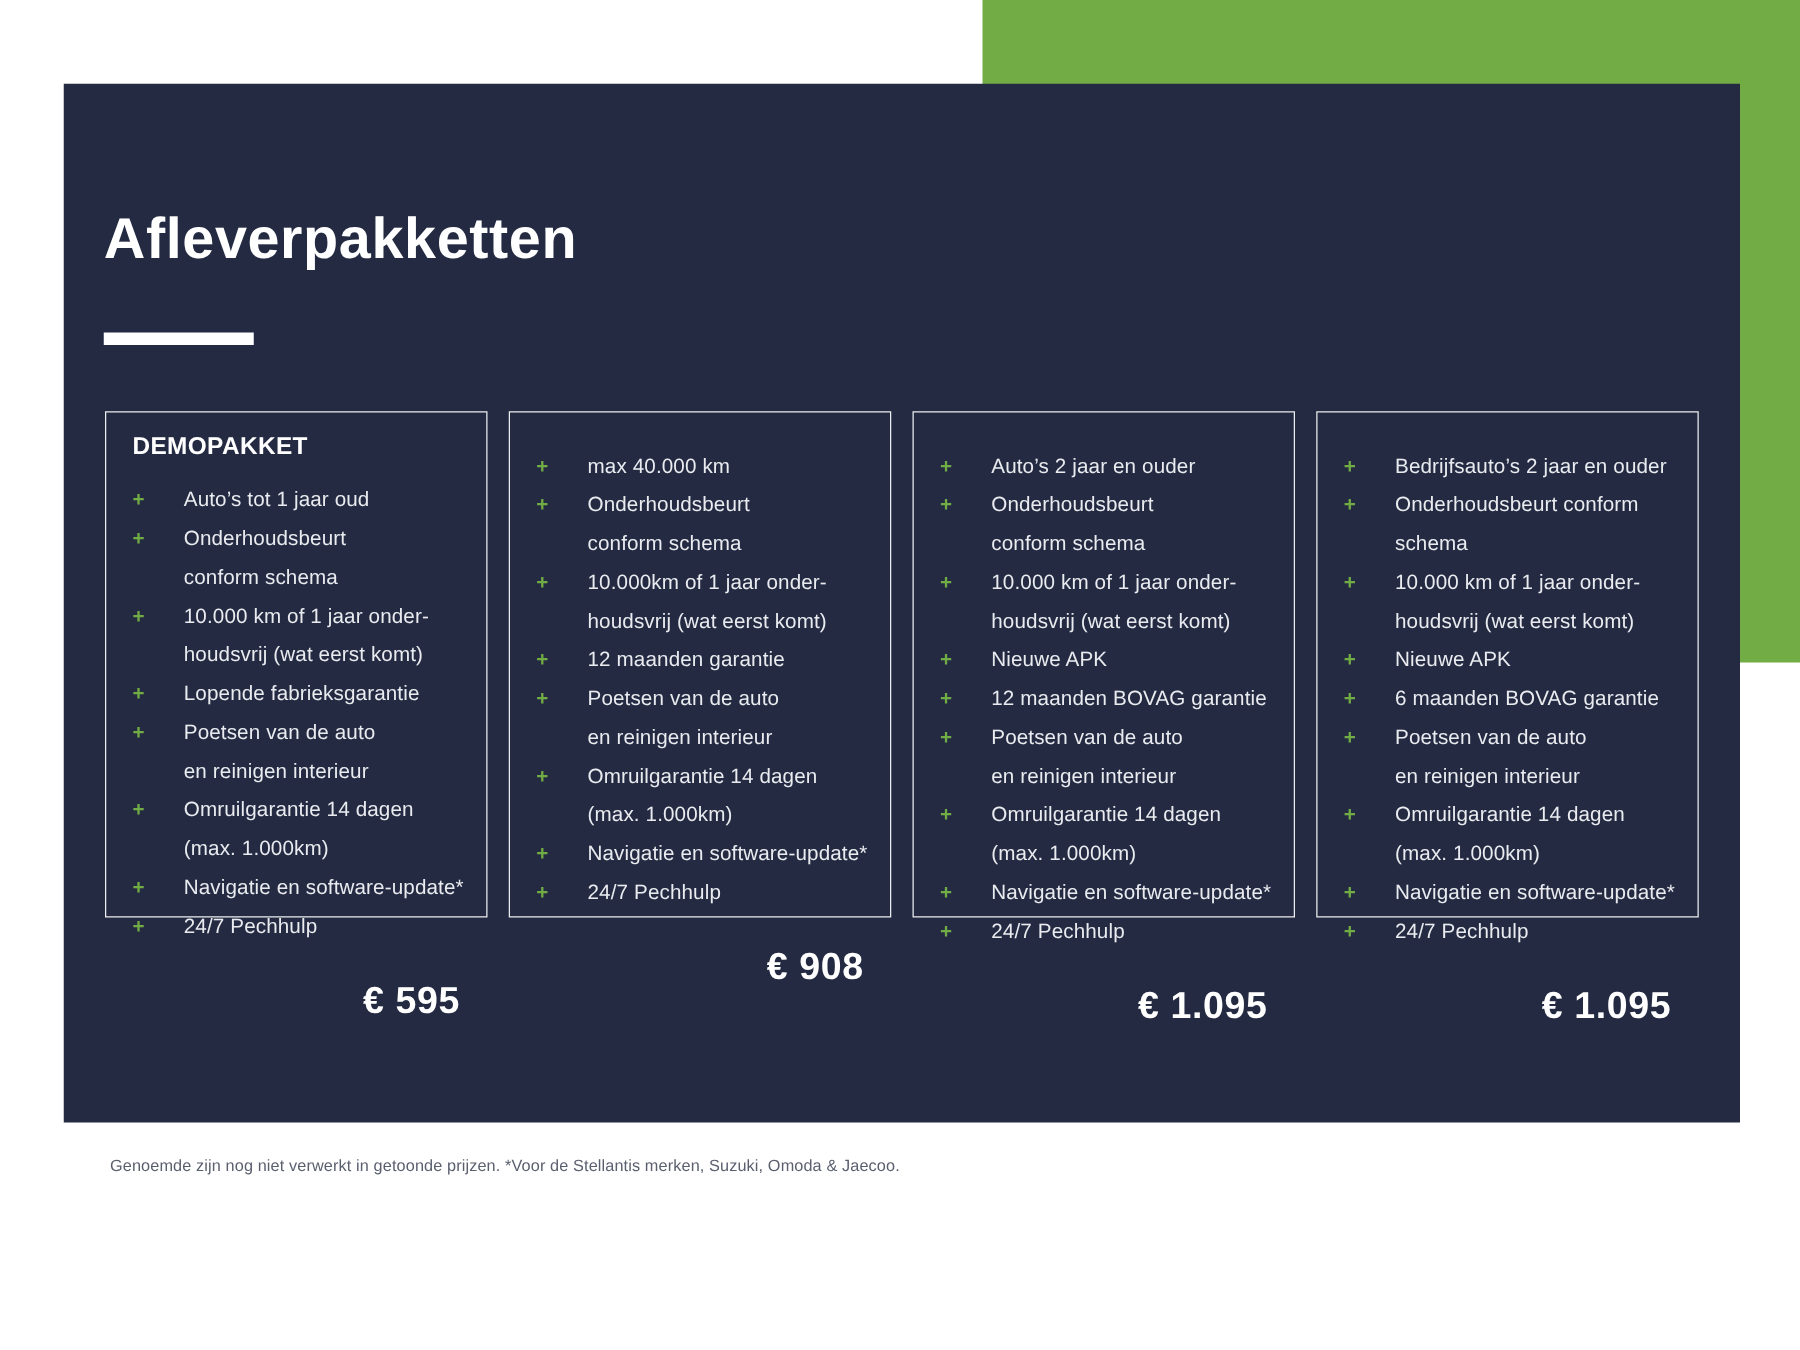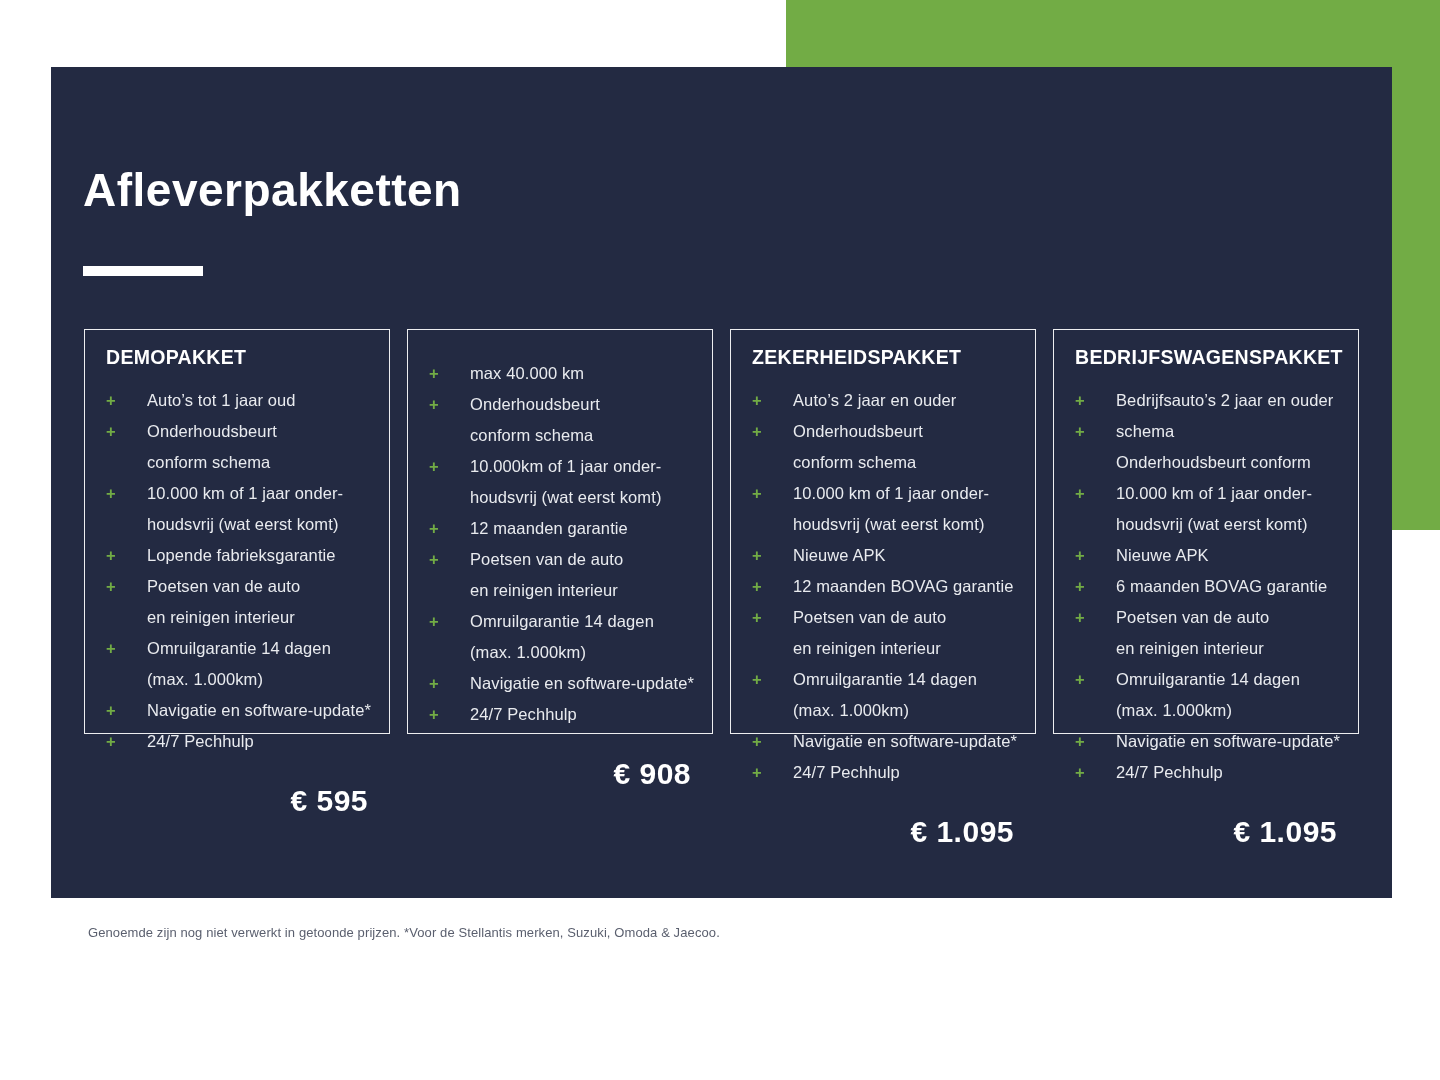--- a/index.html
+++ b/index.html
@@ -228,21 +228,20 @@
         <div class="feature">
           <span class="plus">+</span>
           <span class="lines">
             <span class="line">24/7 Pechhulp</span>
           </span>
         </div>
       </div>
       <div class="price">€ 908</div>
     </section>
     <section class="card">
-      <h3 class="card-title">ZEKERHEIDSPAKKET</h3>
       <div class="features">
         <div class="feature">
           <span class="plus">+</span>
           <span class="lines">
             <span class="line">Auto’s 2 jaar en ouder</span>
           </span>
         </div>
         <div class="feature">
           <span class="plus">+</span>
           <span class="lines">
@@ -292,33 +291,32 @@
         <div class="feature">
           <span class="plus">+</span>
           <span class="lines">
             <span class="line">24/7 Pechhulp</span>
           </span>
         </div>
       </div>
       <div class="price">€ 1.095</div>
     </section>
     <section class="card">
-      <h3 class="card-title">BEDRIJFSWAGENSPAKKET</h3>
       <div class="features">
         <div class="feature">
           <span class="plus">+</span>
           <span class="lines">
             <span class="line">Bedrijfsauto’s 2 jaar en ouder</span>
           </span>
         </div>
         <div class="feature">
           <span class="plus">+</span>
           <span class="lines">
+            <span class="line">Onderhoudsbeurt conform</span>
             <span class="line">schema</span>
-            <span class="line">Onderhoudsbeurt conform</span>
           </span>
         </div>
         <div class="feature">
           <span class="plus">+</span>
           <span class="lines">
             <span class="line">10.000 km of 1 jaar onder-</span>
             <span class="line">houdsvrij (wat eerst komt)</span>
           </span>
         </div>
         <div class="feature">

